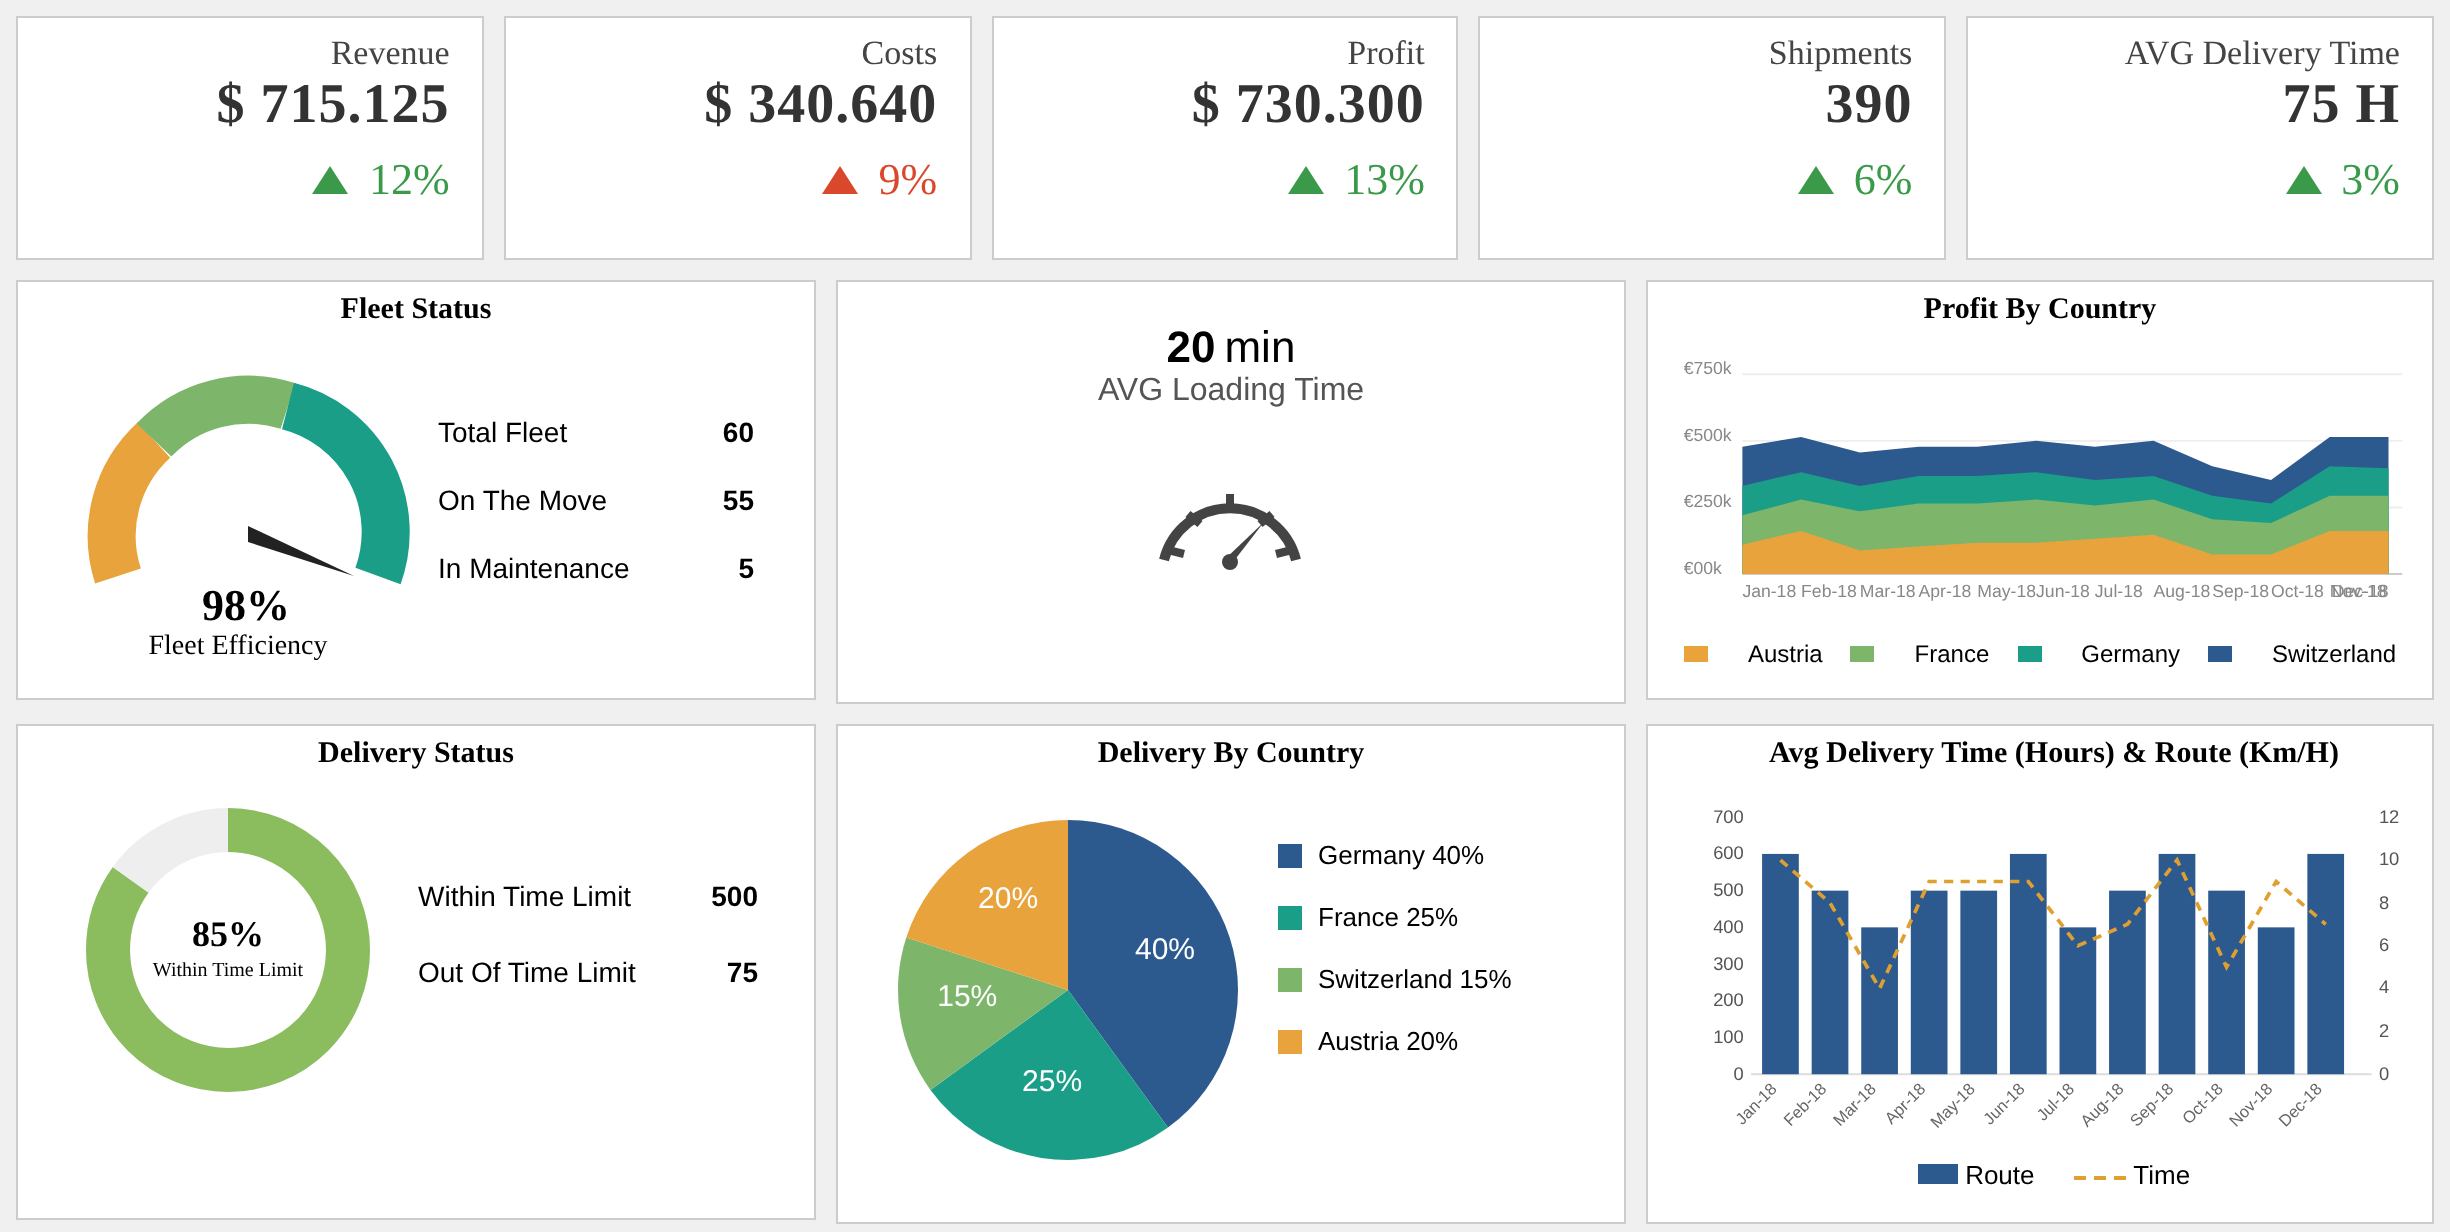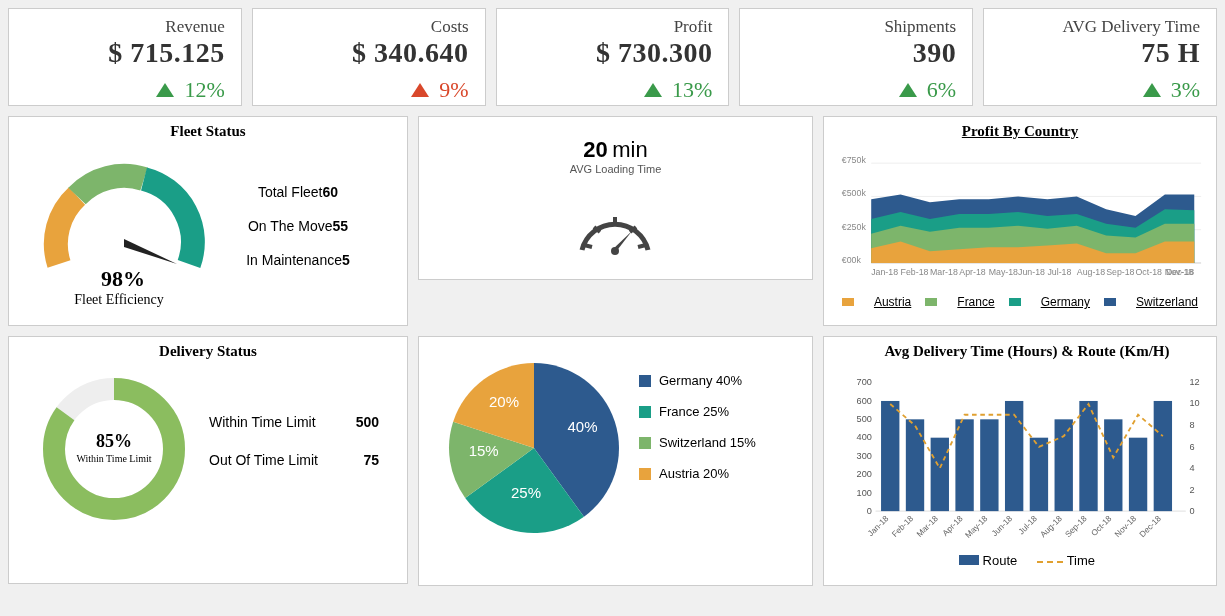--- a/index.html
+++ b/index.html
@@ -10,46 +10,46 @@
     height: 616px;
     padding: 8px;
   }
   .row { display: flex; gap: 10px; margin-bottom: 10px; }
   .card {
     background: #fff;
     border: 1px solid #ccc;
     padding: 6px 10px;
   }
   
-  .kpi { flex: 1; text-align: right; padding: 8px 16px 6px 16px; height: 98px; position: relative;}
+  .kpi { flex: 1; text-align: right; padding: 8px 16px 6px 16px; height: 122px; position: relative;}
   .kpi-label { font-size: 17px; color: #444; }
   .kpi-value { font-size: 28px; font-weight: bold; color: #333; letter-spacing: .5px; }
   .kpi-delta { font-size: 22px; color: #3a9a4a; margin-top: 8px; display:flex; justify-content:flex-end; align-items:center; gap:10px;}
   .kpi-delta.neg { color: #d9482b; }
   .tri { width:0;height:0;border-left:9px solid transparent;border-right:9px solid transparent;border-bottom:14px solid #3a9a4a; display:inline-block;}
   .tri.neg { border-bottom-color:#d9482b; }
 
   
   .mid1 { width: 400px; height: 210px; }
-  .mid2 { width: 395px; height: 164px; }
-  .mid3 { flex:1; height: 210px; text-decoration: underline; }
+  .mid2 { width: 395px; height: 212px; }
+  .mid3 { flex:1; height: 210px; }
   .title { text-align:center; font-weight:bold; font-size:15px; margin-bottom:4px; font-family: Georgia, serif;}
 
   .fleet-body { display:flex; }
   .gauge-wrap { width: 200px; text-align:center; position:relative; }
   .gauge-wrap svg { display:block; margin:0 auto;}
   .gauge-pct { font-size:22px; font-weight:bold; position:relative; top:-28px; left:4px;}
   .gauge-cap { font-size:14px; position:relative; top:-28px;}
   .fleet-stats { flex:1; padding-top:40px; font-family: Arial, sans-serif; font-size:14px;}
-  .fleet-stats div { display:flex; justify-content:center; margin-bottom:18px; padding-right:20px;}
+  .fleet-stats div { display:flex; justify-content:space-between; margin-bottom:18px; padding-right:20px;}
   .fleet-stats b { font-weight:bold; }
 
   .loading { display:flex; justify-content:space-around; text-align:center; padding-top:14px; font-family: Arial, sans-serif;}
   .loading .big { font-size:22px; font-weight:bold; }
-  .loading .cap { font-size:11px; color:#555; }
+  .loading .cap { font-size:16px; color:#555; }
   .loading svg { margin-top:20px; }
 
   .area-chart { position:relative; }
   .tiny-lbl { font-size:9px; fill:#888; font-family: Arial,sans-serif;}
   .legend { display:flex; justify-content:center; gap:14px; font-size:12px; font-family:Arial,sans-serif; margin-top:2px;}
   .legend span { display:flex; align-items:center; gap:20px;}
   .sw { width:12px; height:8px; display:inline-block;}
 
   
   .bot1 { width: 400px; height: 248px; }
@@ -239,20 +239,21 @@
           </div>
         <div>
             <span>Out Of Time Limit</span>
             <b>75</b>
           </div>
       </div>
     </div>
   </div>
 
   <div class="card bot2">
+    <div class="title">Delivery By Country</div>
     <div class="pie-body">
       <svg width="210" height="200" viewBox="0 0 210 200">
         <g transform="translate(105,105)" id="pie-g">
             <path d="M 0 0 L 5.204748896376251e-15 -85 A 85 85 0 0 1 49.96174644486022 68.76644452187054 Z" fill="#2d5a8e"></path>
             <text x="48.50388233105283" y="-15.759866713122317" text-anchor="middle" fill="#fff" font-size="15" font-family="Arial">40%</text>
             <path d="M 0 0 L 49.96174644486022 68.76644452187054 A 85 85 0 0 1 -68.76644452187053 49.961746444860225 Z" fill="#1a9e87"></path>
             <text x="-7.978157717051771" y="50.372105370352024" text-anchor="middle" fill="#fff" font-size="15" font-family="Arial">25%</text>
             <path d="M 0 0 L -68.76644452187053 49.961746444860225 A 85 85 0 0 1 -80.83980388508806 -26.26644452187052 Z" fill="#7db56b"></path>
             <text x="-50.37210537035202" y="7.97815771705178" text-anchor="middle" fill="#fff" font-size="15" font-family="Arial">15%</text>
             <path d="M 0 0 L -80.83980388508806 -26.26644452187052 A 85 85 0 0 1 -1.5614246689128753e-14 -85 Z" fill="#e8a33d"></path>

